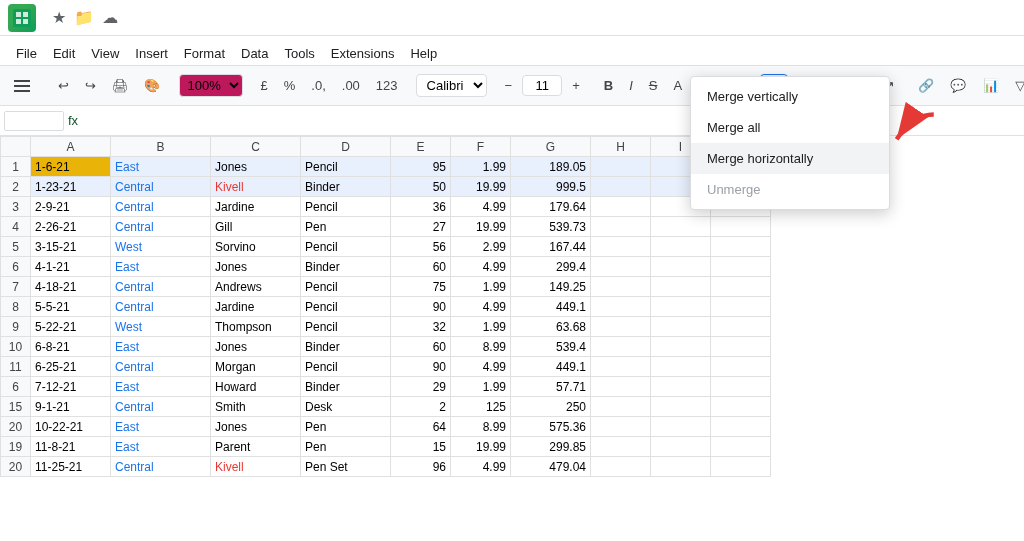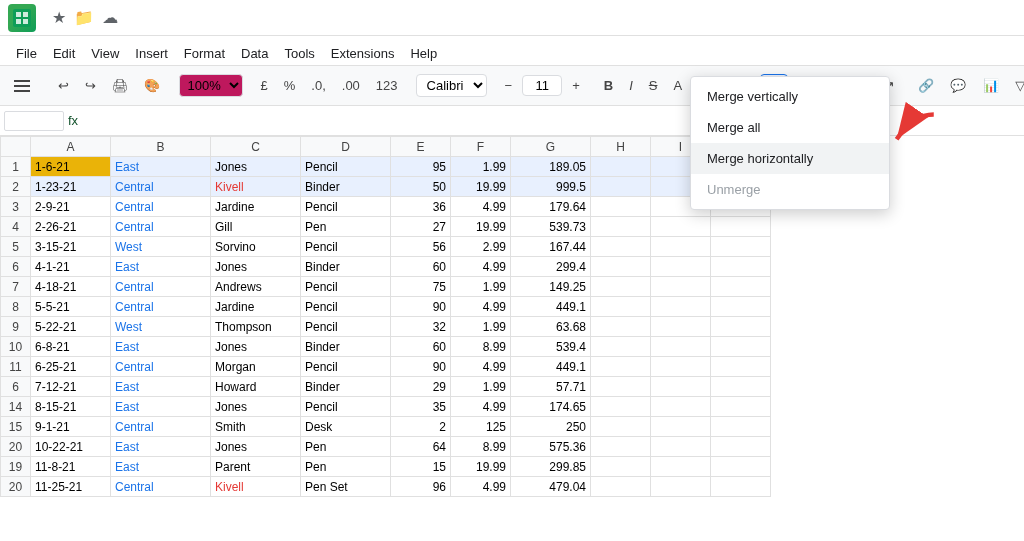--- a/index.html
+++ b/index.html
@@ -389,33 +389,20 @@
             <td class="text-left">Howard</td>
             <td class="text-left">Binder</td>
             <td>29</td>
             <td>1.99</td>
             <td>57.71</td>
             <td></td>
             <td></td>
             <td></td>
           </tr>
           <tr>
-            <td class="row-header">14</td>
-            <td class="text-left">8-15-21</td>
-            <td class="text-left col-region">East</td>
-            <td class="text-left">Jones</td>
-            <td class="text-left">Pencil</td>
-            <td>35</td>
-            <td>4.99</td>
-            <td>174.65</td>
-            <td></td>
-            <td></td>
-            <td></td>
-          </tr>
-          <tr>
             <td class="row-header">15</td>
             <td class="text-left">9-1-21</td>
             <td class="text-left col-region">Central</td>
             <td class="text-left">Smith</td>
             <td class="text-left">Desk</td>
             <td>2</td>
             <td>125</td>
             <td>250</td>
             <td></td>
             <td></td>

